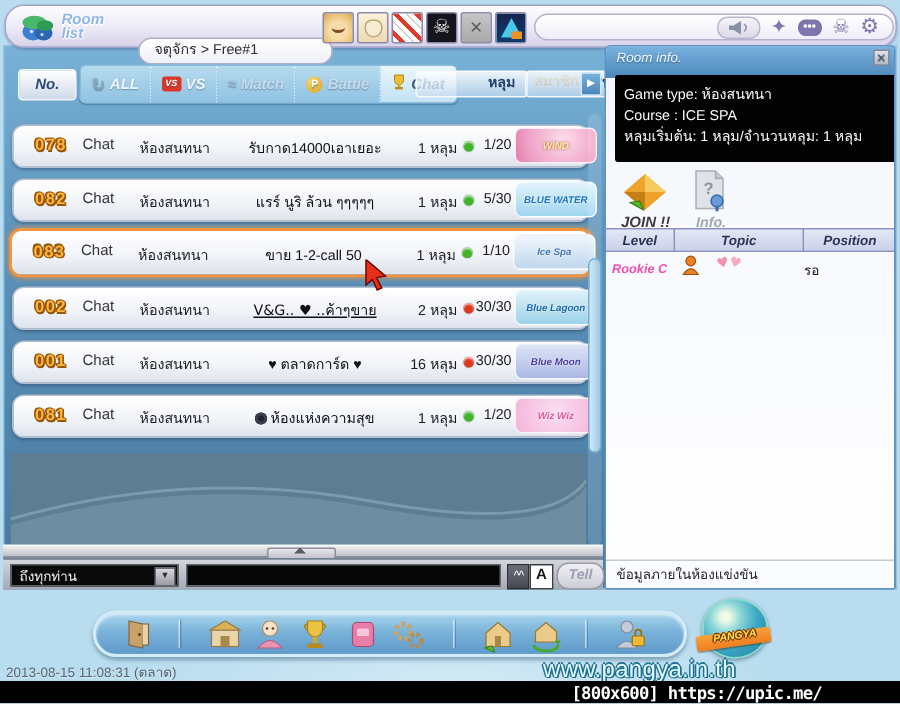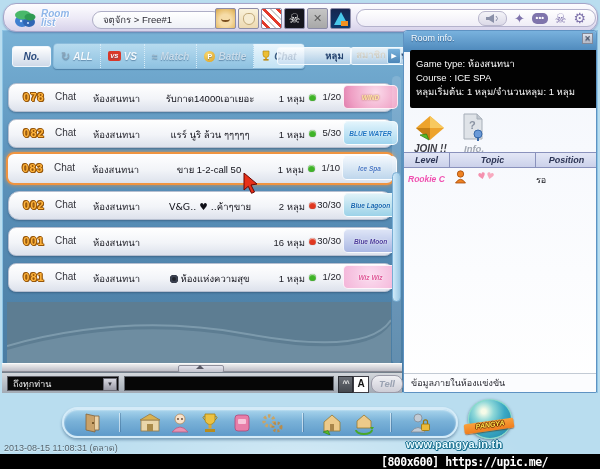--- a/index.html
+++ b/index.html
@@ -9,21 +9,21 @@
     background-image:radial-gradient(ellipse 320px 70px at 300px 455px, rgba(255,255,255,.35), rgba(255,255,255,0) 70%);}
   .abs{position:absolute;}
 
   
   .topbar{left:3px;top:3px;width:593px;height:27px;border-radius:13px;
     background:linear-gradient(180deg,#fdfdff 0%,#ece9f6 55%,#d7d2ea 100%);
     border:1px solid #a6a4c8;box-shadow:0 1px 2px rgba(60,60,120,.35);}
   .logo-ic{left:9px;top:4px;width:24px;height:20px;}
   .logo-txt{left:37px;top:5px;font-size:10px;font-weight:bold;font-style:italic;
     color:#8fb6e9;text-shadow:0 0 2px #fff,0 1px 0 #fff,1px 0 0 #fff;line-height:9px;width:34px;}
-  .crumb{left:88px;top:7px;width:118px;height:16px;border-radius:9px;
+  .crumb{left:88px;top:21px;width:118px;height:16px;border-radius:9px;
     background:linear-gradient(180deg,#ffffff,#eef0f6);border:1px solid #aeaec6;
     font-size:9.5px;color:#2c2c34;line-height:16px;padding-left:10px;}
   .avatars{left:211px;top:4px;display:flex;gap:2px;}
   .av{width:21px;height:21px;border:1px solid #8c8ca8;border-radius:2px;box-sizing:border-box;
     display:flex;align-items:center;justify-content:center;font-size:12px;overflow:hidden;}
   .av1{background:radial-gradient(circle at 50% 60%,#f6dca8 40%,#e8c070 75%,#caa050);}
   .av1 i{display:block;width:9px;height:5px;border-bottom:2px solid #7a5020;border-radius:50%;}
   .av2{background:linear-gradient(180deg,#faf2da,#ecd9b2);}
   .av2 i{display:block;width:10px;height:10px;background:#f6ecd2;border:1px solid #c0a878;border-radius:40% 40% 50% 50%;}
   .av3{background:repeating-linear-gradient(45deg,#fff 0 3px,#e23a2a 3px 6px,#fff 6px 9px,#d0d0d0 9px 10px);}
@@ -130,21 +130,21 @@
   .fontbtn{position:absolute;left:351px;top:3px;width:14px;height:15px;background:#fff;border:1px solid #3c3c44;
     color:#141414;font-size:10px;font-weight:bold;text-align:center;line-height:14px;}
   .tellbtn{position:absolute;left:369px;top:2px;width:30px;height:16px;border-radius:8px;
     background:linear-gradient(180deg,#f0f0f4,#cdcdd6);border:1px solid #9a9aa8;
     color:#9aa2b2;font-size:9.5px;font-weight:bold;font-style:italic;text-align:center;line-height:15px;}
 
   
   .panel{left:403px;top:30px;width:194px;height:363px;background:linear-gradient(180deg,#f3f6fc,#ffffff);
     border:1px solid #5e92c2;border-radius:4px 4px 2px 2px;box-sizing:border-box;overflow:hidden;}
   .phead{position:absolute;left:0;top:0;width:100%;height:21px;
-    background:linear-gradient(180deg,#79b2de,#4c87ba);color:#f4faff;font-size:9px;
+    background:linear-gradient(180deg,#79b2de,#4c87ba);color:#f4faff;font-size:9px;font-style:italic;
     line-height:15px;padding-left:7px;box-sizing:border-box;text-shadow:0 1px 1px rgba(20,50,90,.6);}
   .pclose{position:absolute;right:3px;top:2px;width:11px;height:11px;background:linear-gradient(180deg,#dfe2ea,#b6bac6);
     border:1px solid #80889a;color:#4a5264;font-size:8px;font-weight:bold;text-align:center;line-height:10px;box-sizing:border-box;}
   .pblack{position:absolute;left:6px;top:19px;width:198px;height:58px;background:#020202;border-radius:2px;
     color:#fafafa;font-size:9.5px;line-height:14px;padding:7px 6px;box-sizing:border-box;}
   .joinbtn{position:absolute;left:10px;top:84px;width:42px;height:44px;text-align:left;}
   .joinlbl{position:absolute;left:0px;top:28px;font-size:10px;font-weight:bold;font-style:italic;color:#3c3c44;
     text-shadow:0 1px 0 rgba(255,255,255,.8);}
   .infobtn{position:absolute;left:56px;top:82px;width:40px;height:46px;}
   .infolbl{position:absolute;left:4px;top:30px;font-size:9.5px;font-style:italic;font-weight:bold;color:#a2a8b2;}
@@ -168,22 +168,22 @@
   .tic{position:absolute;top:2px;width:24px;height:24px;}
   .tsep{position:absolute;top:4px;width:1px;height:19px;background:rgba(255,255,255,.55);box-shadow:1px 0 0 rgba(40,80,120,.35);}
   .pglogo{left:464px;top:399px;width:50px;height:42px;}
   .pgball{position:absolute;left:4px;top:0px;width:42px;height:38px;border-radius:50%;
     background:radial-gradient(circle at 35% 30%,#f6fbe8 6%,#8fd8d8 26%,#3aa8c4 55%,#1d7fa2 100%);
     border:1px solid #8adbc8;box-shadow:0 1px 3px rgba(0,40,70,.5);}
   .pgrib{position:absolute;left:0px;top:22px;width:50px;height:10px;background:linear-gradient(180deg,#f9a23c,#ef7d1e);
     transform:rotate(-8deg);border-radius:2px;box-shadow:0 1px 1px rgba(90,40,0,.5);}
   .pgtxt{position:absolute;left:5px;top:22px;width:42px;text-align:center;font-size:7px;font-weight:bold;font-style:italic;
     color:#ffe24a;text-shadow:-1px 0 #7a3808,1px 0 #7a3808,0 -1px #7a3808,0 1px #7a3808;transform:rotate(-8deg);}
-  .webtxt{left:362px;top:438px;width:156px;font-size:11px;font-weight:bold;color:#eafbff;
-    text-shadow:-1px 0 #1a7090,1px 0 #1a7090,0 -1px #1a7090,0 1px #1a7090,1px 1px #1a7090;letter-spacing:.2px;margin-left:44px;}
+  .webtxt{left:362px;top:438px;width:156px;font-size:16px;font-weight:normal;color:#eafbff;
+    text-shadow:-1px 0 #1a7090,1px 0 #1a7090,0 -1px #1a7090,0 1px #1a7090,1px 1px #1a7090;letter-spacing:.2px;}
   .stamp{left:4px;top:441px;font-size:9px;color:#55656f;text-shadow:0 1px 0 rgba(255,255,255,.45);}
   .blackbar{left:0;top:454px;width:600px;height:15px;background:#000;}
   .wmark{position:absolute;right:52px;top:1px;color:#fff;font-size:11.5px;font-weight:bold;
     font-family:"DejaVu Sans Mono","Liberation Mono",monospace;letter-spacing:-.5px;}
   .cursor{left:243px;top:173px;width:17px;height:21px;}
 </style>
 </head>
 <body>
 
 <div class="screen">
@@ -287,34 +287,35 @@
   <div class="abs row sel" style="top:152px;">
     <span class="abs badge">083</span>
     <span class="abs rtype">Chat</span>
     <span class="abs rcat">ห้องสนทนา</span>
     <span class="abs rtitle">ขาย 1-2-call 50</span>
     <span class="abs rholes">1 หลุม</span>
     <span class="abs dot g"></span>
     <span class="abs rcap">1/10</span>
     <span class="abs thumb th2">Ice Spa</span>
   </div>
-  <div class="abs row" style="top:191px;border-radius:11px;">
+  <div class="abs row" style="top:191px;">
     <span class="abs badge">002</span>
     <span class="abs rtype">Chat</span>
     <span class="abs rcat">ห้องสนทนา</span>
-    <span class="abs rtitle heart" style="color:#101018;">V&amp;G.. ♥ ..ค้าๆขาย</span>
+    <span class="abs rtitle heart" style="color:#101018;text-decoration:underline;">V&amp;G.. ♥ ..ค้าๆขาย</span>
     <span class="abs rholes">2 หลุม</span>
     <span class="abs dot r"></span>
     <span class="abs rcap">30/30</span>
     <span class="abs thumb th3">Blue Lagoon</span>
   </div>
   <div class="abs row" style="top:227px;">
     <span class="abs badge">001</span>
     <span class="abs rtype">Chat</span>
     <span class="abs rcat">ห้องสนทนา</span>
+    <span class="abs rtitle">♥ ตลาดการ์ด ♥</span>
     <span class="abs rholes">16 หลุม</span>
     <span class="abs dot r"></span>
     <span class="abs rcap">30/30</span>
     <span class="abs thumb th4">Blue Moon</span>
   </div>
   <div class="abs row" style="top:263px;">
     <span class="abs badge">081</span>
     <span class="abs rtype">Chat</span>
     <span class="abs rcat">ห้องสนทนา</span>
     <span class="abs rtitle"><i class="disc"></i><span>ห้องแห่งความสุข</span></span>

